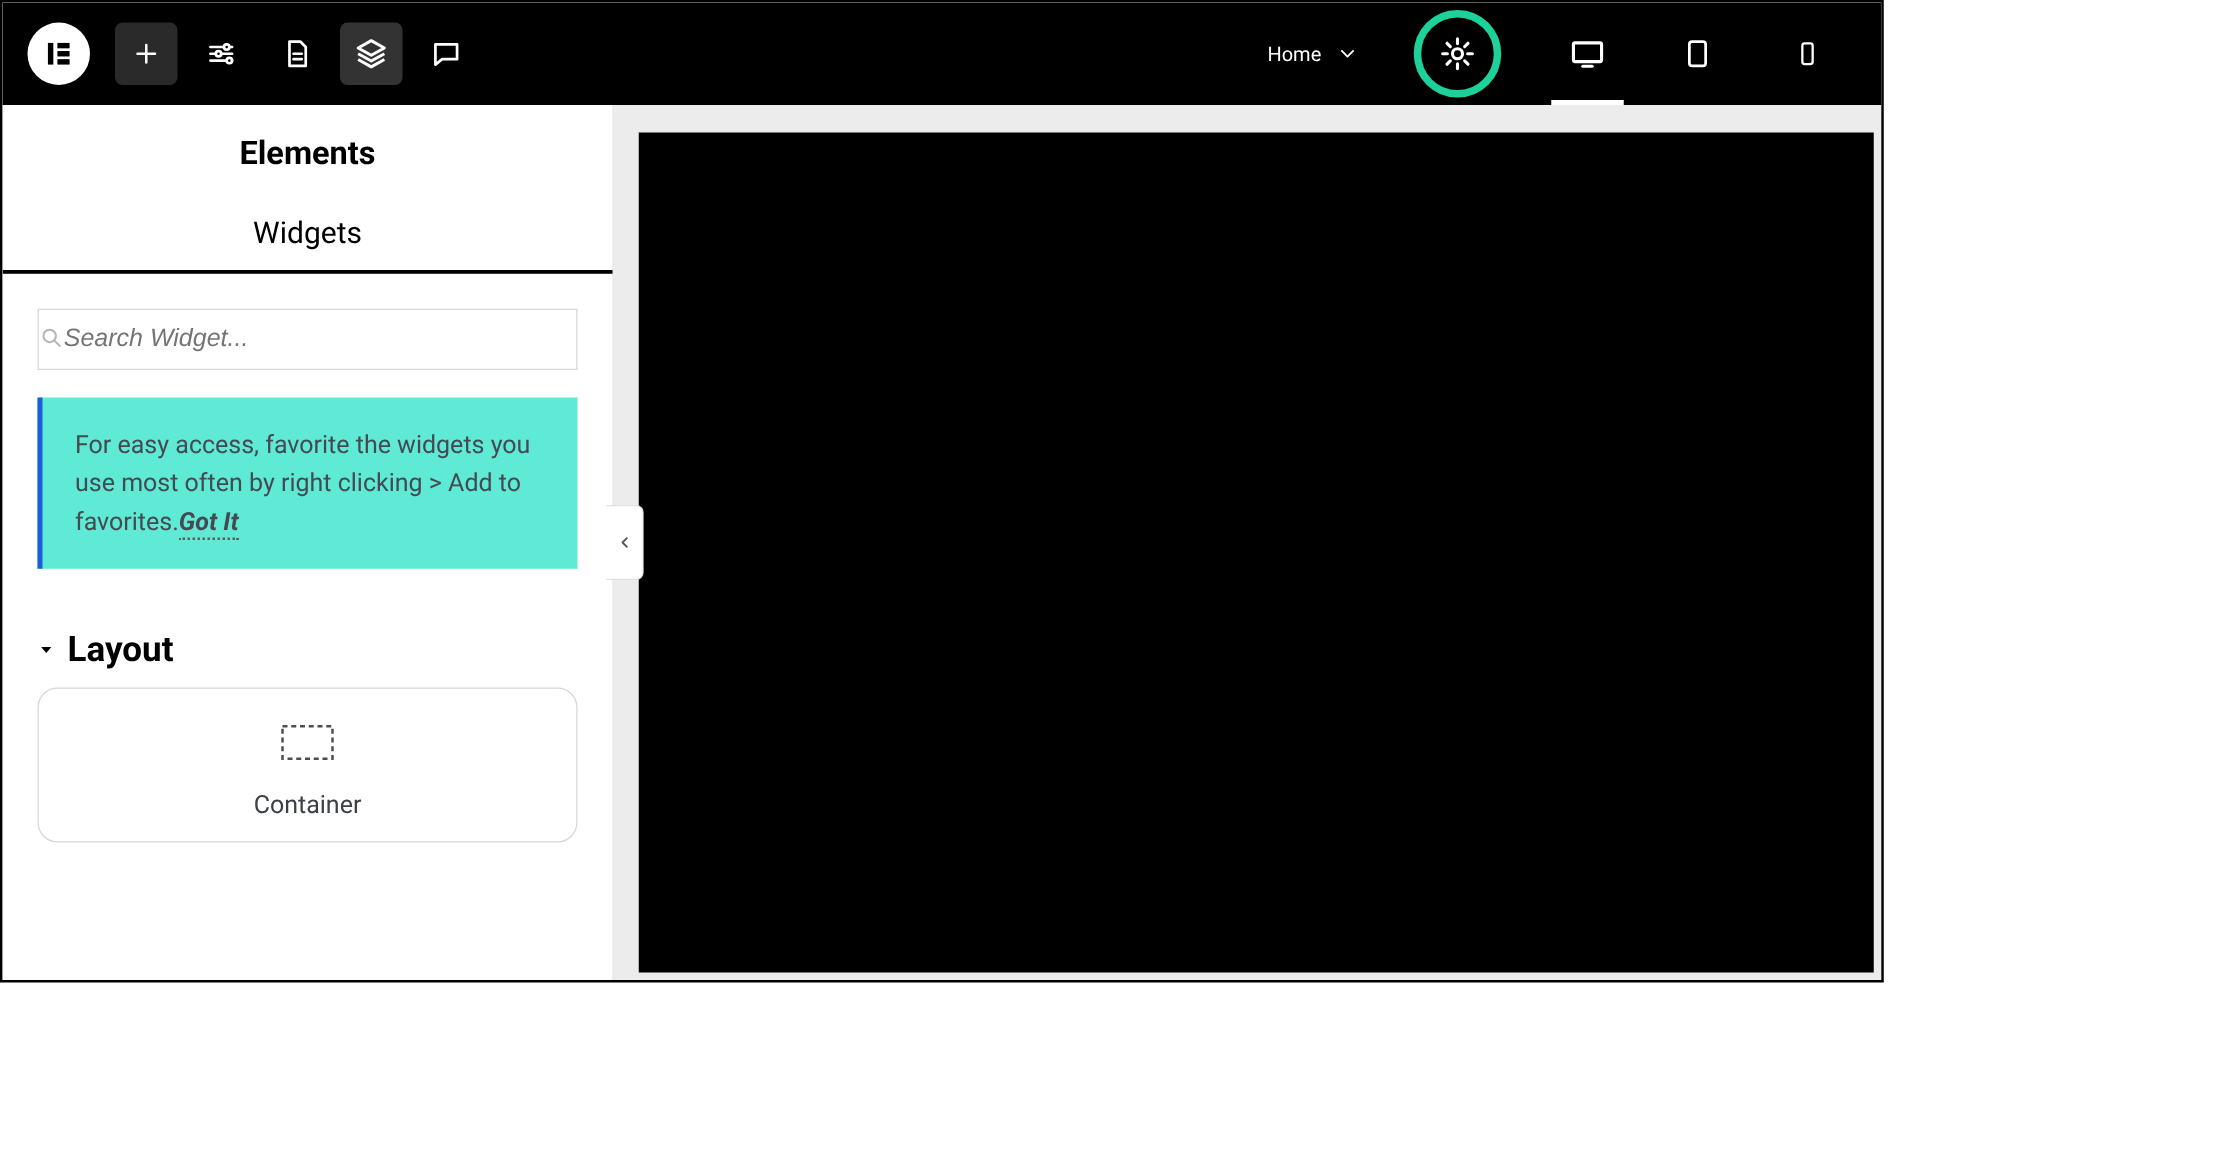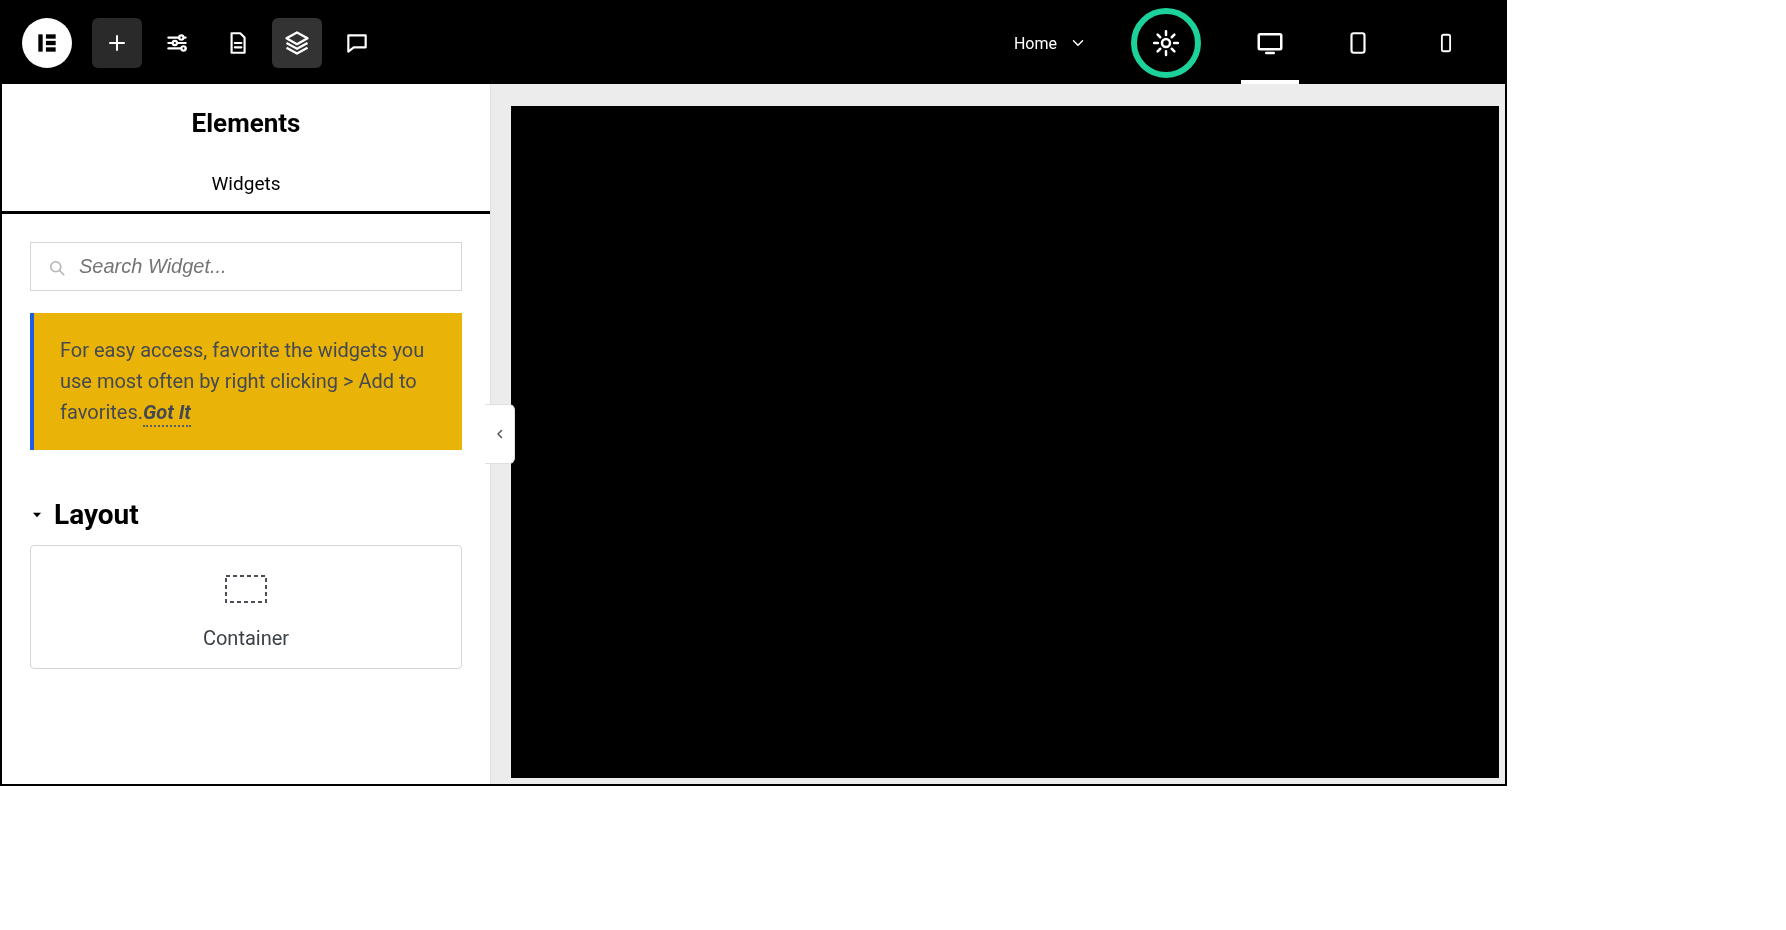--- a/index.html
+++ b/index.html
@@ -12,31 +12,31 @@
 .icon-btn.darker { background: #333; }
 .spacer { flex: 1; }
 .page-select { display: flex; align-items: center; gap: 12px; color: #fff; font-size: 16px; cursor: pointer; padding: 0 14px; }
 .gear-highlight { width: 70px; height: 70px; border-radius: 50%; border: 6px solid #1dd19a; display: flex; align-items: center; justify-content: center; margin: 0 20px; }
 .device-btn { width: 50px; height: 50px; display: flex; align-items: center; justify-content: center; margin: 0 14px; cursor: pointer; position: relative; }
 .device-btn.active::after { content: ''; position: absolute; bottom: -16px; left: -4px; right: -4px; height: 4px; background: #fff; }
 .main { display: flex; height: calc(100% - 82px); }
 .sidebar { width: 489px; background: #fff; border-right: 1px solid #e0e0e0; display: flex; flex-direction: column; }
 .panel-title { font-size: 26px; font-weight: 700; text-align: center; padding: 24px 0 18px; }
 .tabs { display: flex; border-bottom: 1px solid #e0e0e0; }
-.tab { flex: 1; text-align: center; padding: 16px 0; font-size: 19px; cursor: pointer; color: #6b6f76; }
+.tab { flex: 1; text-align: center; padding: 16px 0; font-size: 24px; cursor: pointer; color: #6b6f76; }
 .tab.active { color: #000; border-bottom: 3px solid #000; margin-bottom: -1px; }
 .search-wrap { padding: 28px 28px 22px; }
-.search-box { display: flex; align-items: flex-end; border: 1px solid #d6d6d6; padding: 12px 16px; gap: 12px; }
+.search-box { display: flex; align-items: flex-start; border: 1px solid #d6d6d6; padding: 12px 0; }
 .search-box svg { flex-shrink: 0; }
 .search-box input { border: none; outline: none; font-size: 20px; font-style: italic; color: #888; width: 100%; background: transparent; }
-.info-card { margin: 0 28px 24px; background: #eab308; border-left: 4px solid #1f5de0; padding: 22px 22px 22px 26px; font-size: 20px; line-height: 1.55; color: #454a52; }
+.info-card { margin: 0 28px 24px; background: #5eead4; border-left: 4px solid #1f5de0; padding: 22px 22px 22px 26px; font-size: 20px; line-height: 1.55; color: #454a52; }
 .info-card .gotit { font-weight: 700; font-style: italic; border-bottom: 2px dotted #5a5f68; padding-bottom: 1px; cursor: pointer; }
 .section-header { display: flex; align-items: center; gap: 10px; padding: 24px 28px 14px; font-size: 28px; font-weight: 700; cursor: pointer; }
 .widget-row { display: flex; gap: 22px; padding: 0 28px 26px; }
-.widget-card { flex: 1; border: 1px solid #d6d6d6; border-radius: 4px; text-align: center; padding: 22px 8px 18px; cursor: grab; }
+.widget-card { flex: 1; border: 1px solid #d6d6d6; border-radius: 16px; text-align: center; padding: 22px 8px 18px; cursor: grab; }
 .widget-card .wicon { height: 42px; display: flex; align-items: center; justify-content: center; margin-bottom: 16px; }
 .widget-card .wlabel { font-size: 20px; color: #3c4147; }
 .collapse-handle { position: absolute; left: 489px; top: calc(82px + (100% - 82px)/2 - 30px); transform: translateX(-6px); width: 30px; height: 60px; background: #fff; border: 1px solid #e0e0e0; border-left: none; border-radius: 0 6px 6px 0; display: flex; align-items: center; justify-content: center; cursor: pointer; z-index: 5; }
 .canvas-area { flex: 1; background: #ececec; padding: 22px 6px 6px 20px; }
 .canvas-content { width: 100%; height: 100%; background: #000; }
 .arrow-overlay { position: absolute; pointer-events: none; z-index: 20; }
 </style>
 </head>
 <body>
 

